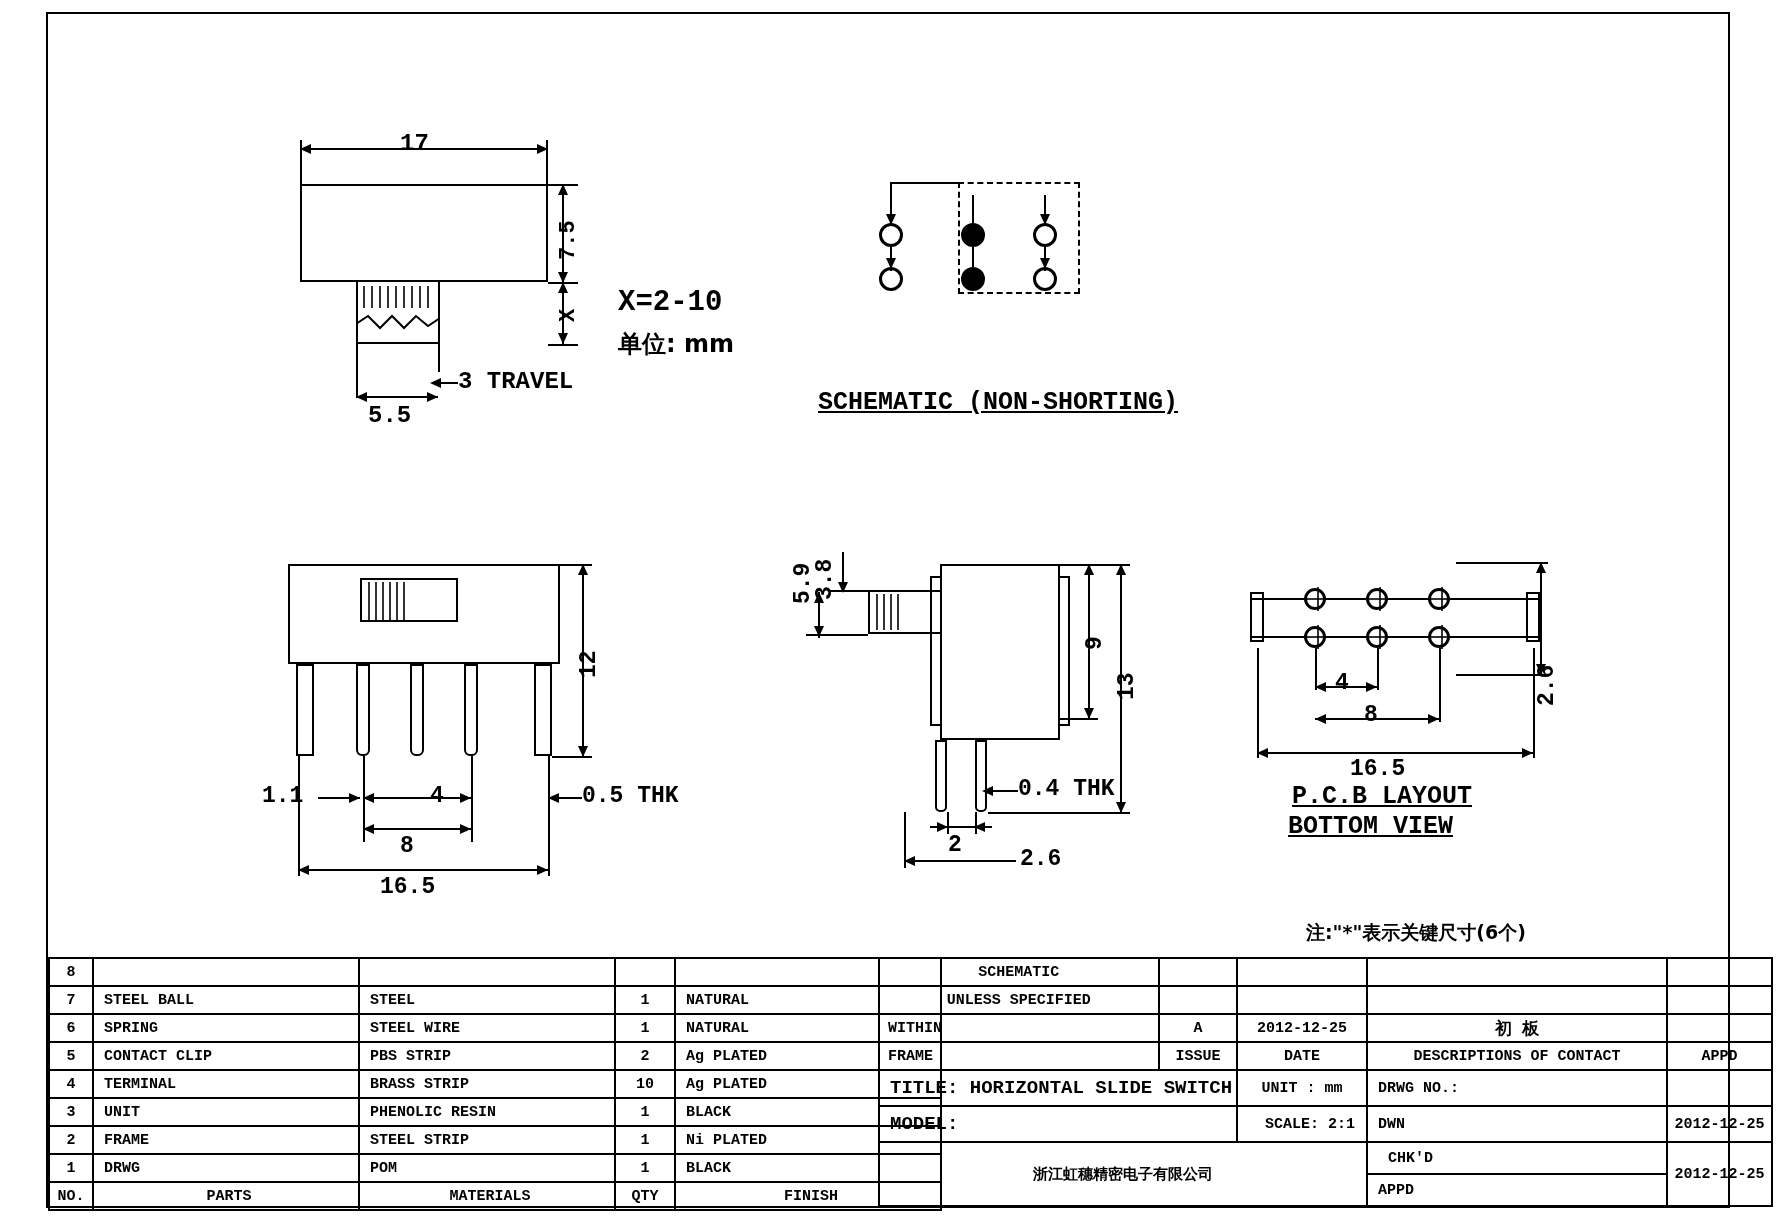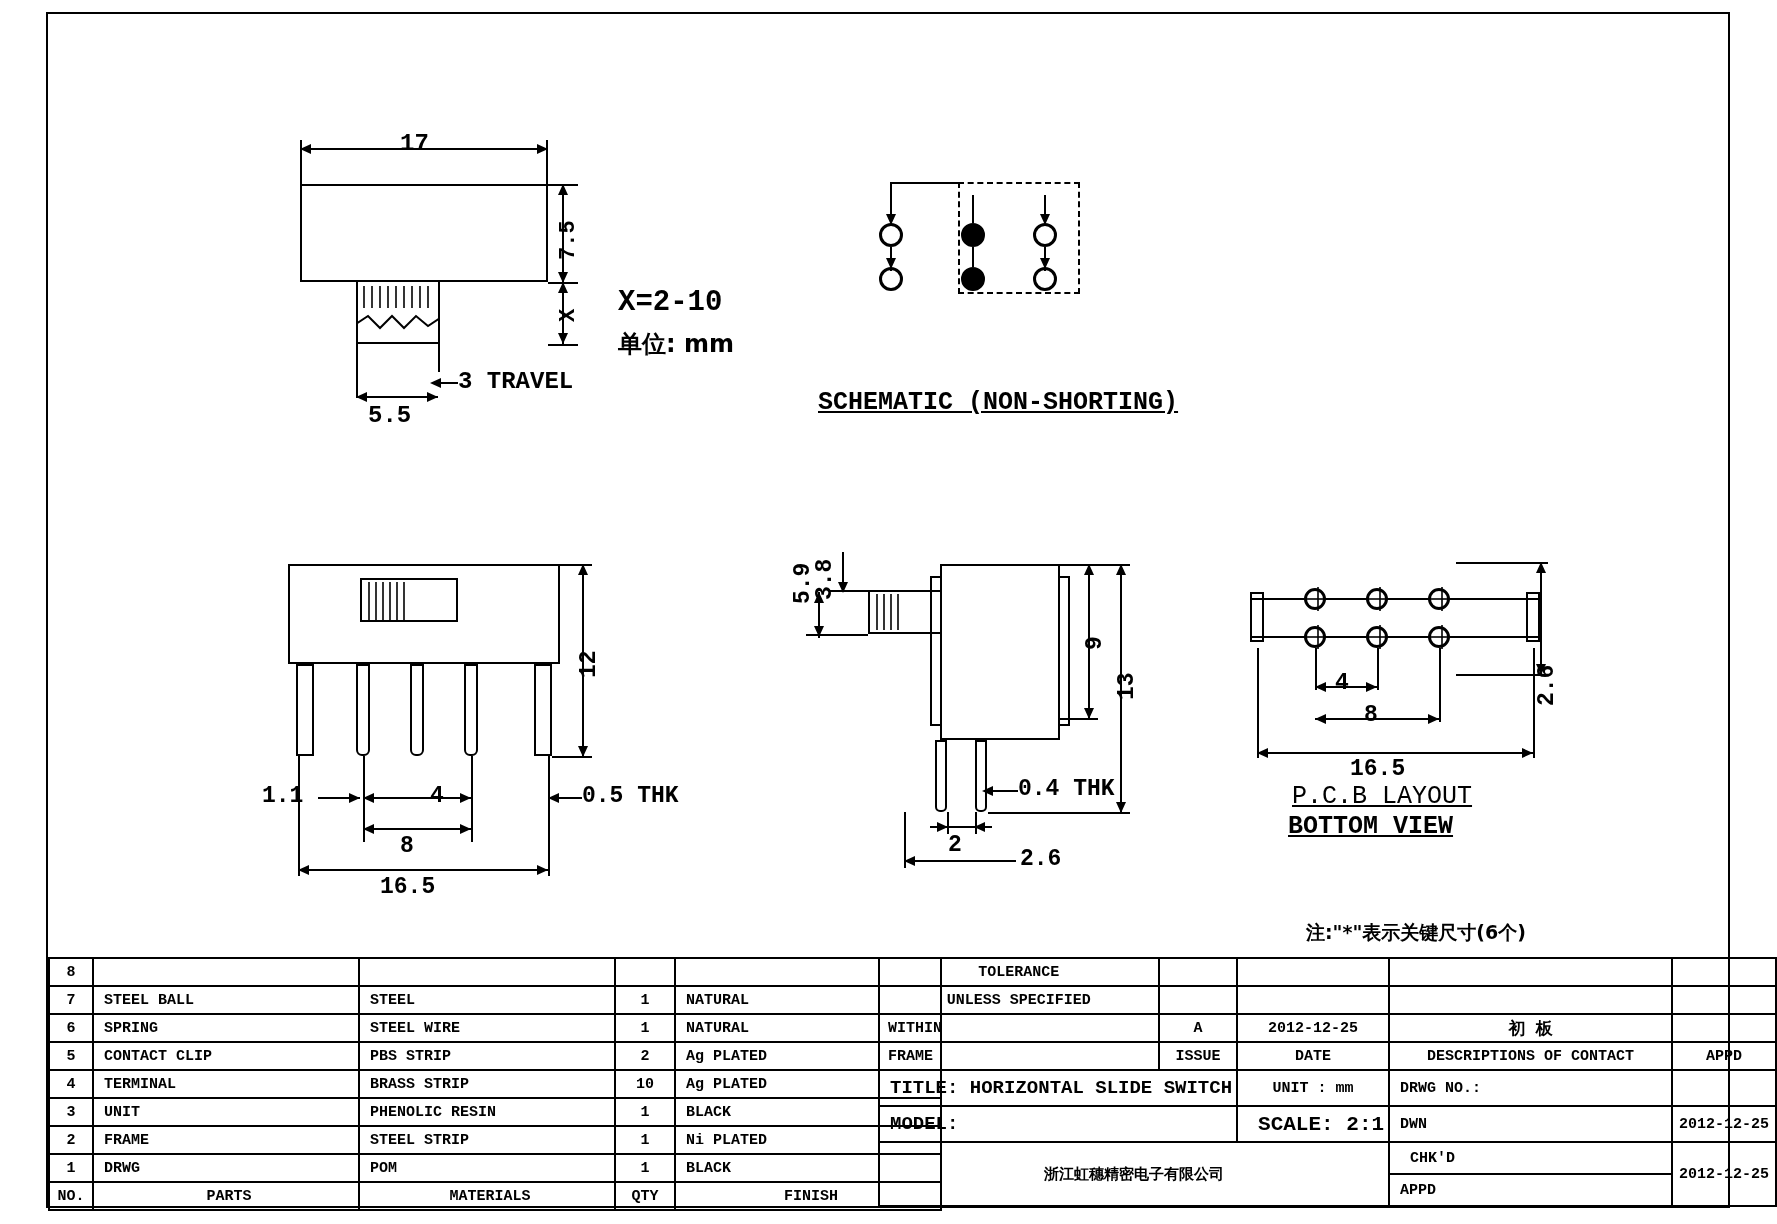--- a/index.html
+++ b/index.html
@@ -322,21 +322,21 @@
   <div class="ah r" style="left:1522px;top:748px;"></div>
   <div class="t" style="left:1350px;top:756px;font-size:23px;font-weight:bold;">16.5</div>
 
   <div class="ln vl" style="left:1540px;top:562px;height:112px;"></div>
   <div class="ah u" style="left:1536px;top:562px;"></div>
   <div class="ah d" style="left:1536px;top:664px;"></div>
   <div class="t vert" style="left:1534px;top:706px;font-size:23px;font-weight:bold;">2.6</div>
   <div class="ln hl" style="left:1456px;top:562px;width:92px;"></div>
   <div class="ln hl" style="left:1456px;top:674px;width:92px;"></div>
 
-  <div class="t" style="left:1292px;top:782px;font-size:25px;font-weight:normal;text-decoration:underline;">P.C.B LAYOUT</div>
+  <div class="t" style="left:1292px;top:782px;font-size:25px;font-weight:bold;text-decoration:underline;">P.C.B LAYOUT</div>
   <div class="t" style="left:1288px;top:812px;font-size:25px;font-weight:bold;text-decoration:underline;">BOTTOM VIEW</div>
 
   <div class="t cjk" style="left:1306px;top:920px;font-size:19px;font-weight:bold;">注:"*"表示关键尺寸(6个)</div>
 
   <table class="tbl" id="bom">
     <tbody>
       <tr>
         <td class="no">8</td>
         <td class="part"></td>
         <td class="mat"></td>
@@ -400,21 +400,21 @@
         <td class="fin" style="text-align:center">FINISH</td>
       </tr>
     </tbody>
   </table>
 
   <table class="tbl" id="rev">
     <tbody>
 
       <tr>
         <td style="width:240px;">
-          <span>TOLERANCE</span>
+          <span>SCHEMATIC</span>
         </td>
         <td style="width:60px;"></td>
         <td style="width:120px;"></td>
         <td style="width:290px;"></td>
         <td style="width:95px;"></td>
       </tr>
 
       <tr>
         <td style="border-top:none;">
           <span>UNLESS  SPECIFIED</span>
@@ -443,21 +443,21 @@
 
       <tr>
         <td colspan="2" style="text-align:left;padding-left:10px;font-size:19px;height:34px;">TITLE: HORIZONTAL SLIDE SWITCH</td>
         <td style="font-size:15px;">UNIT : mm</td>
         <td rowspan="1" style="text-align:left;padding-left:10px;">DRWG NO.:</td>
         <td></td>
       </tr>
 
       <tr>
         <td colspan="2" style="text-align:left;padding-left:10px;font-size:19px;height:34px;">MODEL:</td>
-        <td style="font-size:21px;padding-left:20px;">SCALE: 2:1</td>
+        <td style="font-size:15px;padding-left:20px;">SCALE: 2:1</td>
         <td style="text-align:left;padding-left:10px;">DWN</td>
         <td>2012-12-25</td>
       </tr>
 
       <tr>
         <td colspan="3" rowspan="2" class="company" style="text-align:center;height:62px;">浙江虹穗精密电子有限公司</td>
         <td style="text-align:left;padding-left:20px;">CHK'D</td>
         <td rowspan="2">2012-12-25</td>
       </tr>
       <tr>

